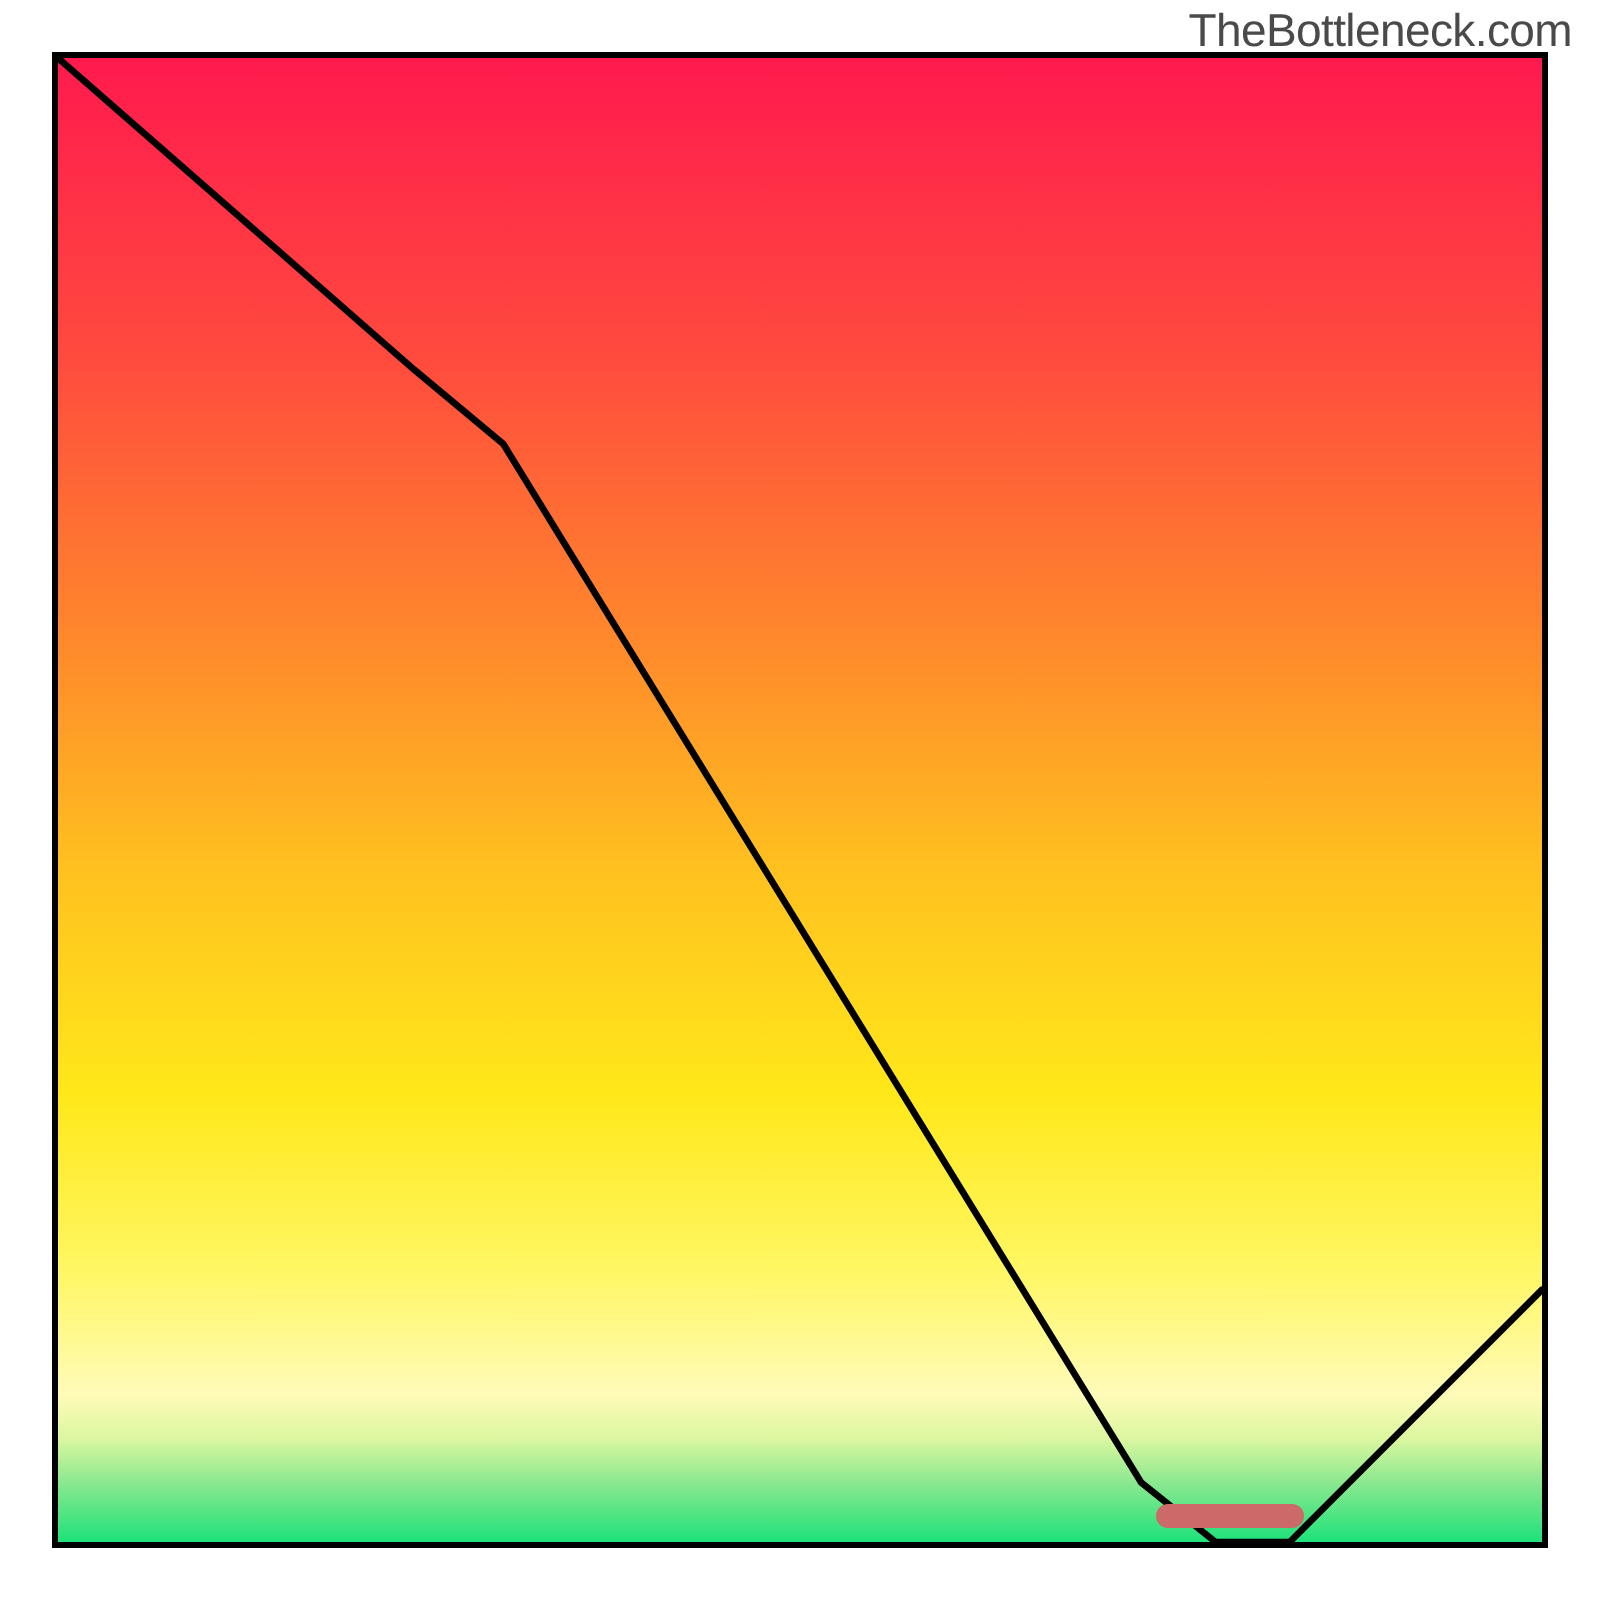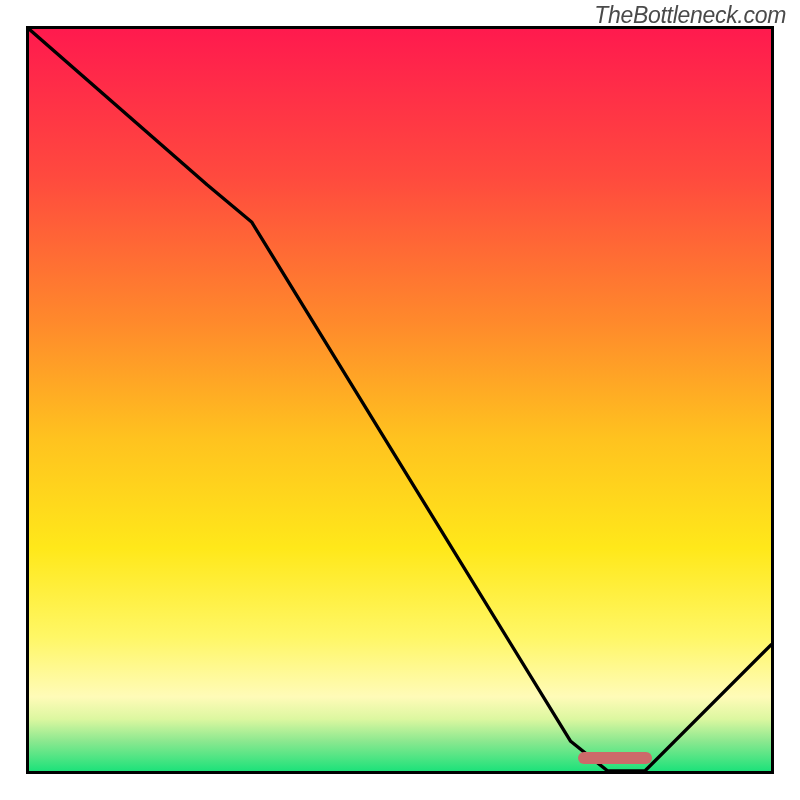--- a/index.html
+++ b/index.html
@@ -8,21 +8,20 @@
     width: 800px;
     height: 800px;
     overflow: hidden;
     font-family: Arial, Helvetica, sans-serif;
     background: #ffffff;
   }
   #container {
     position: relative;
     width: 800px;
     height: 800px;
-    font-style: italic;
   }
   #watermark {
     position: absolute;
     top: 2px;
     right: 14px;
     font-size: 23px;
     font-weight: 400;
     color: #4a4a4a;
     letter-spacing: -0.3px;
     z-index: 10;

